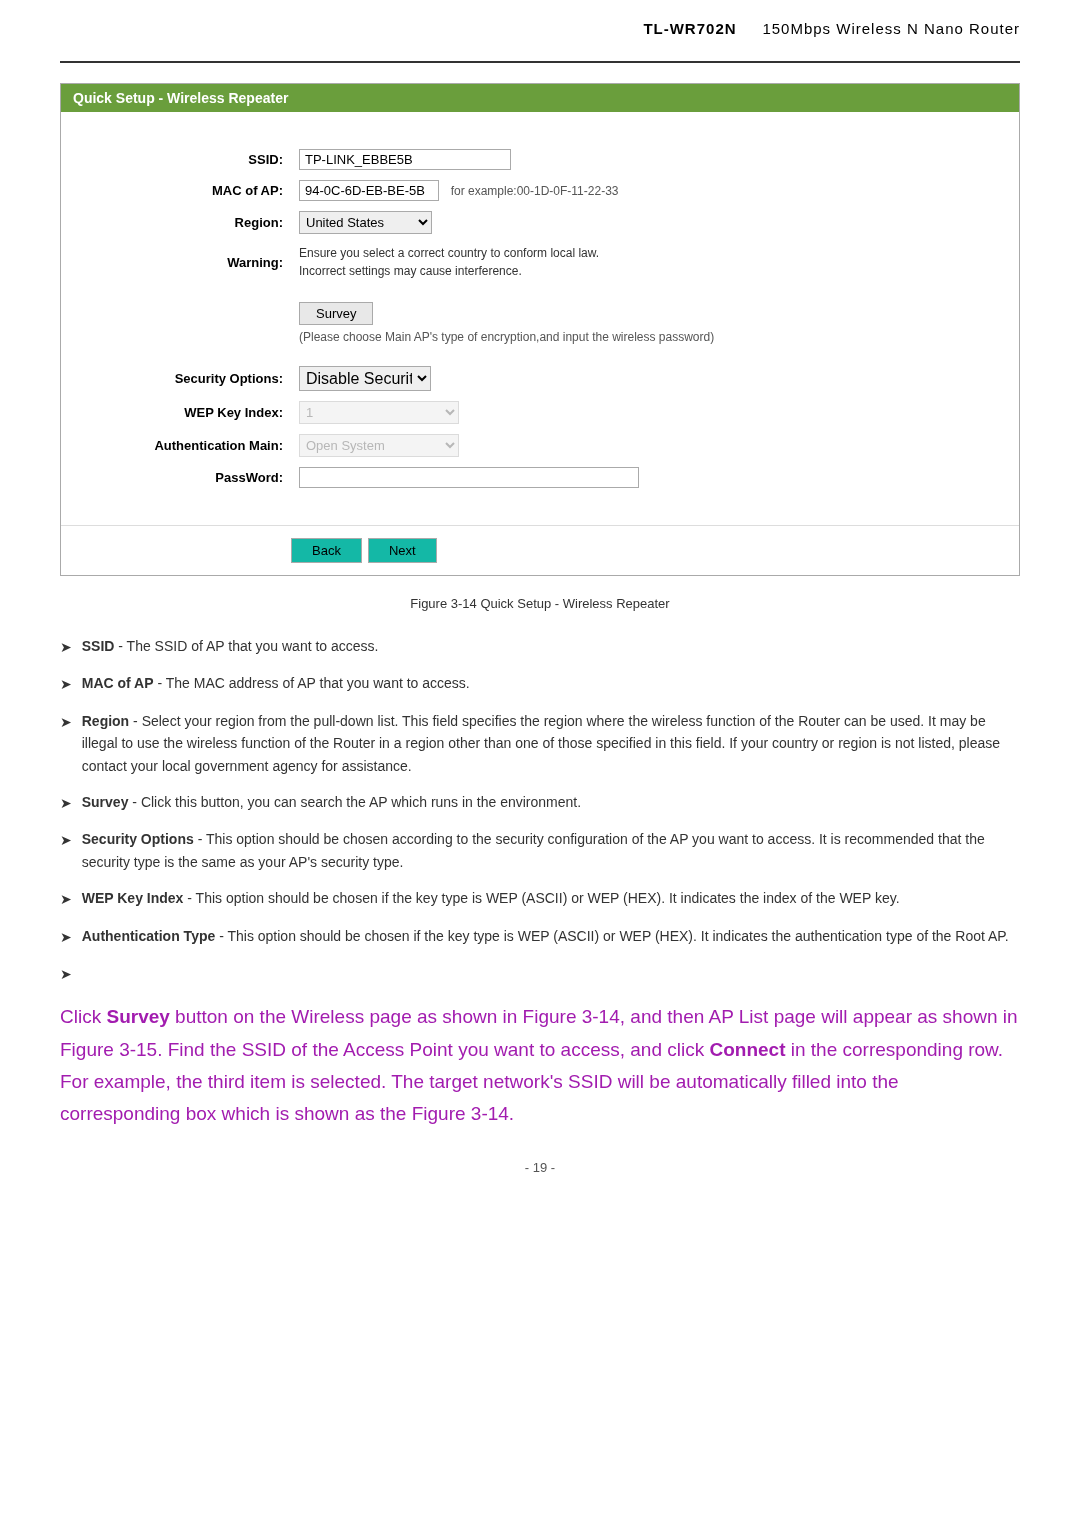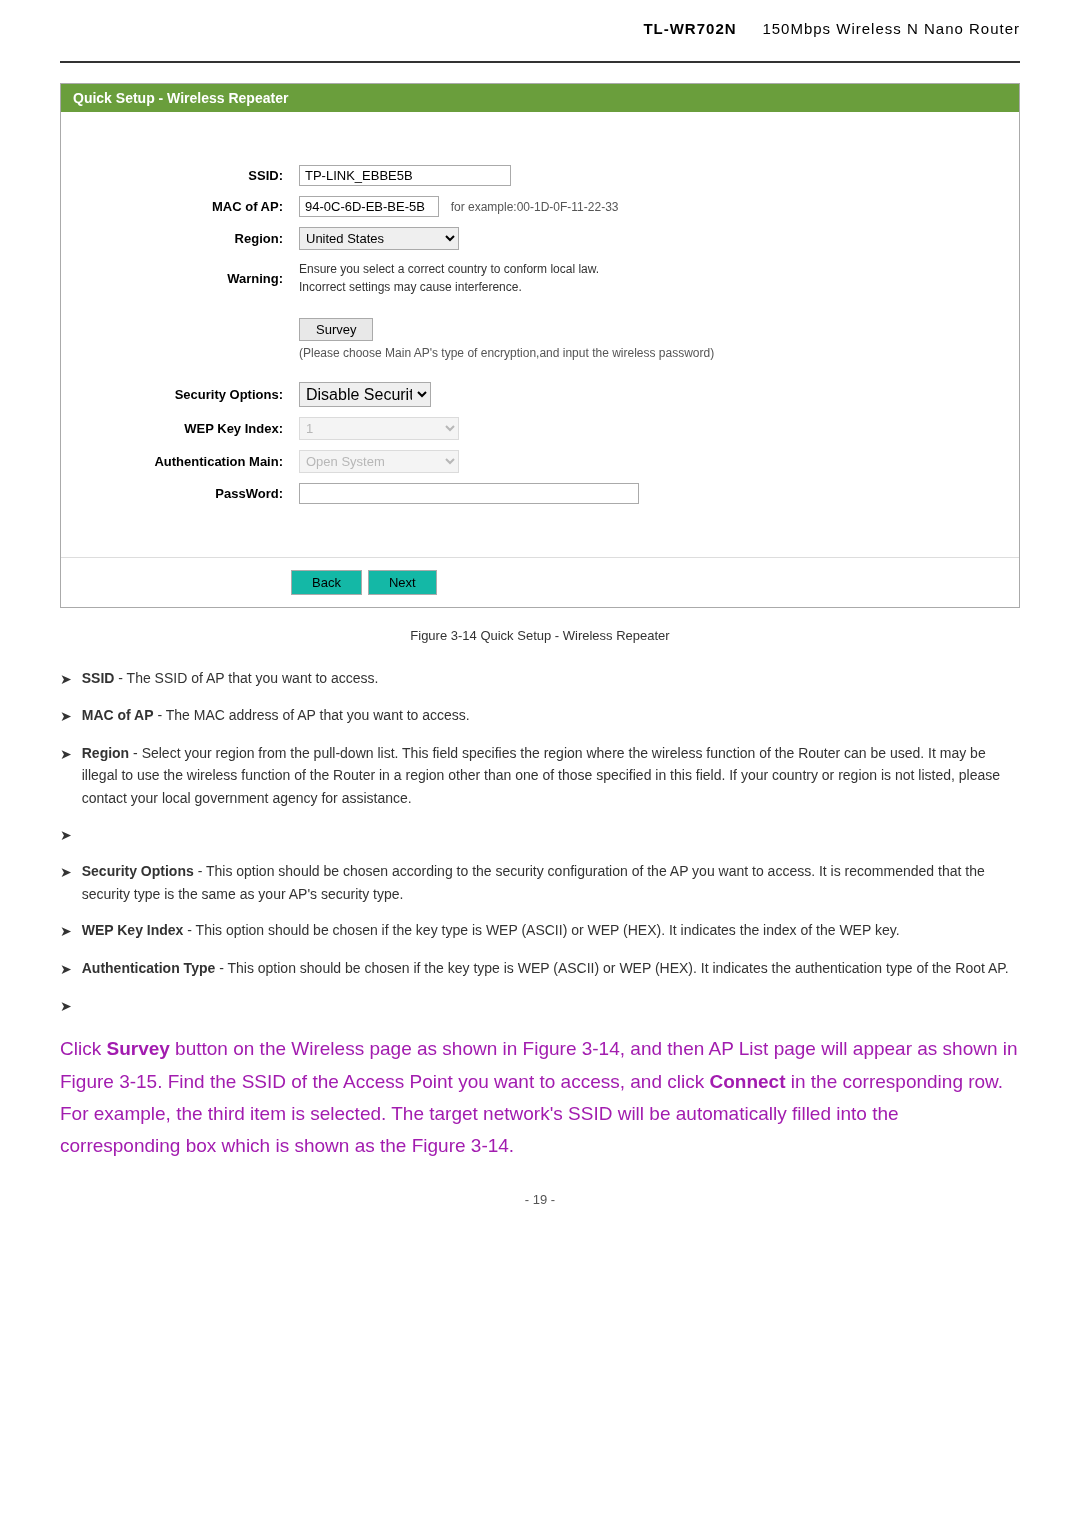--- a/index.html
+++ b/index.html
@@ -30,21 +30,21 @@
       margin-bottom: 20px;
     }
     .panel-header {
       background: #6a9e3c;
       color: #fff;
       font-weight: bold;
       font-size: 14px;
       padding: 6px 12px;
     }
     .panel-body {
-      padding: 36px 30px;
+      padding: 20px 30px;
     }
     .form-table {
       width: 100%;
       border-collapse: collapse;
     }
     .form-table td {
       padding: 5px 8px;
       vertical-align: middle;
     }
     .form-table .label-cell {
@@ -59,21 +59,21 @@
     }
     input[type="text"] {
       border: 1px solid #aaa;
       padding: 2px 5px;
       font-size: 13px;
     }
     .ssid-input { width: 212px; }
     .mac-input { width: 140px; }
     .mac-example { margin-left: 8px; color: #555; font-size: 12px; }
     .region-select {
-      width: 160px;
+      width: 133px;
       border: 1px solid #aaa;
       font-size: 13px;
       padding: 2px;
     }
     .warning-text {
       font-size: 12px;
       color: #333;
       line-height: 1.5;
     }
     .survey-btn {
@@ -288,20 +288,23 @@
     </span>
   </li>
   <li class="bullet-item">
     <span class="bullet-arrow">➤</span>
     <span class="bullet-text">
       <strong>Region</strong> - Select your region from the pull-down list. This field specifies the region where the wireless function of the Router can be used. It may be illegal to use the wireless function of the Router in a region other than one of those specified in this field. If your country or region is not listed, please contact your local government agency for assistance.
     </span>
   </li>
   <li class="bullet-item">
     <span class="bullet-arrow">➤</span>
+    <span class="bullet-text">
+      <strong>Survey</strong> - Click this button, you can search the AP which runs in the environment.
+    </span>
   </li>
   <li class="bullet-item">
     <span class="bullet-arrow">➤</span>
     <span class="bullet-text">
       <strong>Security Options</strong> - This option should be chosen according to the security configuration of the AP you want to access. It is recommended that the security type is the same as your AP's security type.
     </span>
   </li>
   <li class="bullet-item">
     <span class="bullet-arrow">➤</span>
     <span class="bullet-text">

